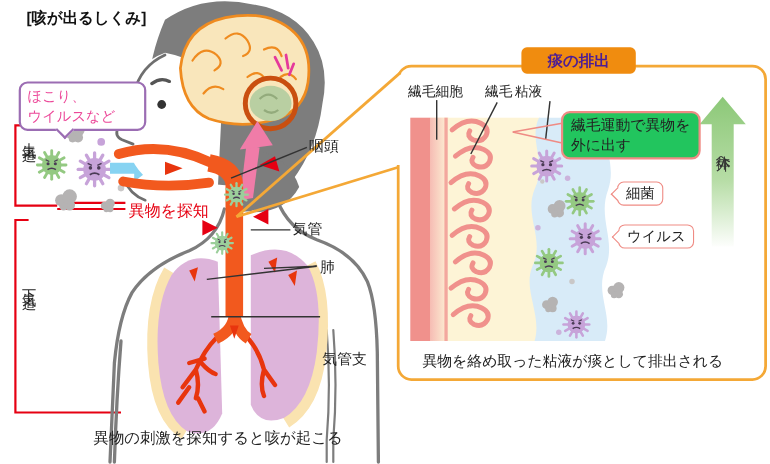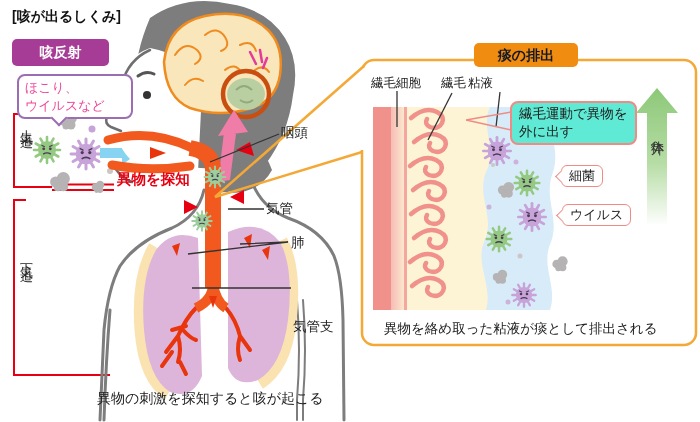--- a/index.html
+++ b/index.html
@@ -1,45 +1,45 @@
 <!DOCTYPE html>
 <html><head>
 <meta charset="utf-8">
 <style>
   html,body{margin:0;padding:0;background:#fff;}
   .stage{position:relative;width:700px;height:422px;background:#fff;overflow:hidden;
          font-family:"Liberation Sans","DejaVu Sans",sans-serif;color:#222;}
   .stage svg{position:absolute;left:0;top:0;}
   .lbl{position:absolute;white-space:nowrap;}
-  .title{left:12px;top:8px;font-size:14px;font-weight:bold;color:#111;}
+  .title{left:24px;top:8px;font-size:14px;font-weight:bold;color:#111;}
   .chip-magenta{left:12px;top:39px;width:97px;height:27px;line-height:27px;text-align:center;
     background:#a63c96;color:#fff;font-size:14px;font-weight:bold;border-radius:5px;}
   .bubble{left:17px;top:74px;width:100px;background:#fff;border:2px solid #9b6db3;border-radius:8px;
     padding:3px 6px;font-size:13px;line-height:1.35;color:#ec4899;}
   .bubble::after{content:"";position:absolute;bottom:-7px;left:34px;width:10px;height:10px;background:#fff;
     border-right:2px solid #9b6db3;border-bottom:2px solid #9b6db3;transform:rotate(45deg);}
   .vtext{writing-mode:vertical-rl;text-orientation:upright;letter-spacing:3px;font-size:13px;color:#222;}
   .v-upper{left:17px;top:119px;}
   .v-lower{left:17px;top:253px;}
-  .detect{left:117px;top:170px;font-size:14.5px;font-weight:bold;color:#e60012;}
+  .detect{left:117px;top:182px;font-size:14.5px;font-weight:normal;color:#e60012;}
   .chip-blue{left:266px;top:89px;width:62px;height:25px;line-height:25px;text-align:center;
     background:#1f97d4;color:#fff;font-size:13px;font-weight:bold;border-radius:5px;}
   .anat{font-size:13.5px;color:#222;}
   .a-pharynx{left:281px;top:124px;}
   .a-trachea{left:266px;top:200px;}
   .a-lung{left:291px;top:234px;}
   .a-bronchus{left:293px;top:292px;margin-top:26px;}
-  .caption-main{left:97px;top:390px;font-size:14px;color:#222;}
+  .caption-main{left:85px;top:390px;font-size:14px;color:#222;}
   .chip-orange{left:474px;top:43px;width:104px;height:24px;line-height:24px;text-align:center;
-    background:#f08c0f;color:#0f172a;font-size:14px;font-weight:bold;border-radius:5px;}
+    background:#f08c0f;color:#4c1d95;font-size:14px;font-weight:bold;border-radius:5px;}
   .ptop{font-size:12.5px;color:#222;}
   .p-cilcell{left:371px;top:75px;}
   .p-cilia{left:441px;top:75px;}
   .p-mucus{left:468px;top:75px;text-align:right;}
-  .notebox{left:510px;top:101px;background:#5eead4;border:2px solid #ef8b84;border-radius:8px;
+  .notebox{left:510px;top:101px;background:#22c55e;border:2px solid #ef8b84;border-radius:8px;
     padding:2px 7px;font-size:13.5px;line-height:1.35;color:#222;}
   .pchip{background:#fff;border:1.5px solid #ef8b84;border-radius:6px;padding:1px 7px;
     font-size:13px;color:#222;text-align:center;}
   .pchip::before{content:"";position:absolute;left:-5px;top:calc(50% - 4px);width:8px;height:8px;background:#fff;
     border-left:1.5px solid #ef8b84;border-bottom:1.5px solid #ef8b84;transform:rotate(45deg);}
   .c-bact{left:561px;top:165px;}
   .c-virus{left:562px;top:204px;}
   .c-dust{left:572px;top:266px;}
   .v-out{left:648px;top:131px;font-size:13px;color:#333;letter-spacing:2px;}
   .caption-panel{left:384px;top:320px;font-size:13.5px;color:#222;}
@@ -225,21 +225,20 @@
       <path d="M452,93 L428,140"></path>
       <path d="M500,92 L496,127"></path>
     </g>
     <g stroke="#ef8b84" stroke-width="1.5" fill="none">
       <path d="M511,112 L466,120 M511,130 L466,120"></path>
     </g>
   </g>
 </svg>
 
 <div class="lbl title">[咳が出るしくみ]</div>
-<div class="lbl chip-magenta">咳反射</div>
 <div class="lbl bubble">
   <div>ほこり、</div>
   <div>ウイルスなど</div>
 </div>
 <div class="lbl vtext v-upper">上気道</div>
 <div class="lbl vtext v-lower">下気道</div>
 <div class="lbl detect">異物を探知</div>
 <div class="lbl anat a-pharynx">咽頭</div>
 <div class="lbl anat a-trachea">気管</div>
 <div class="lbl anat a-lung">肺</div>

